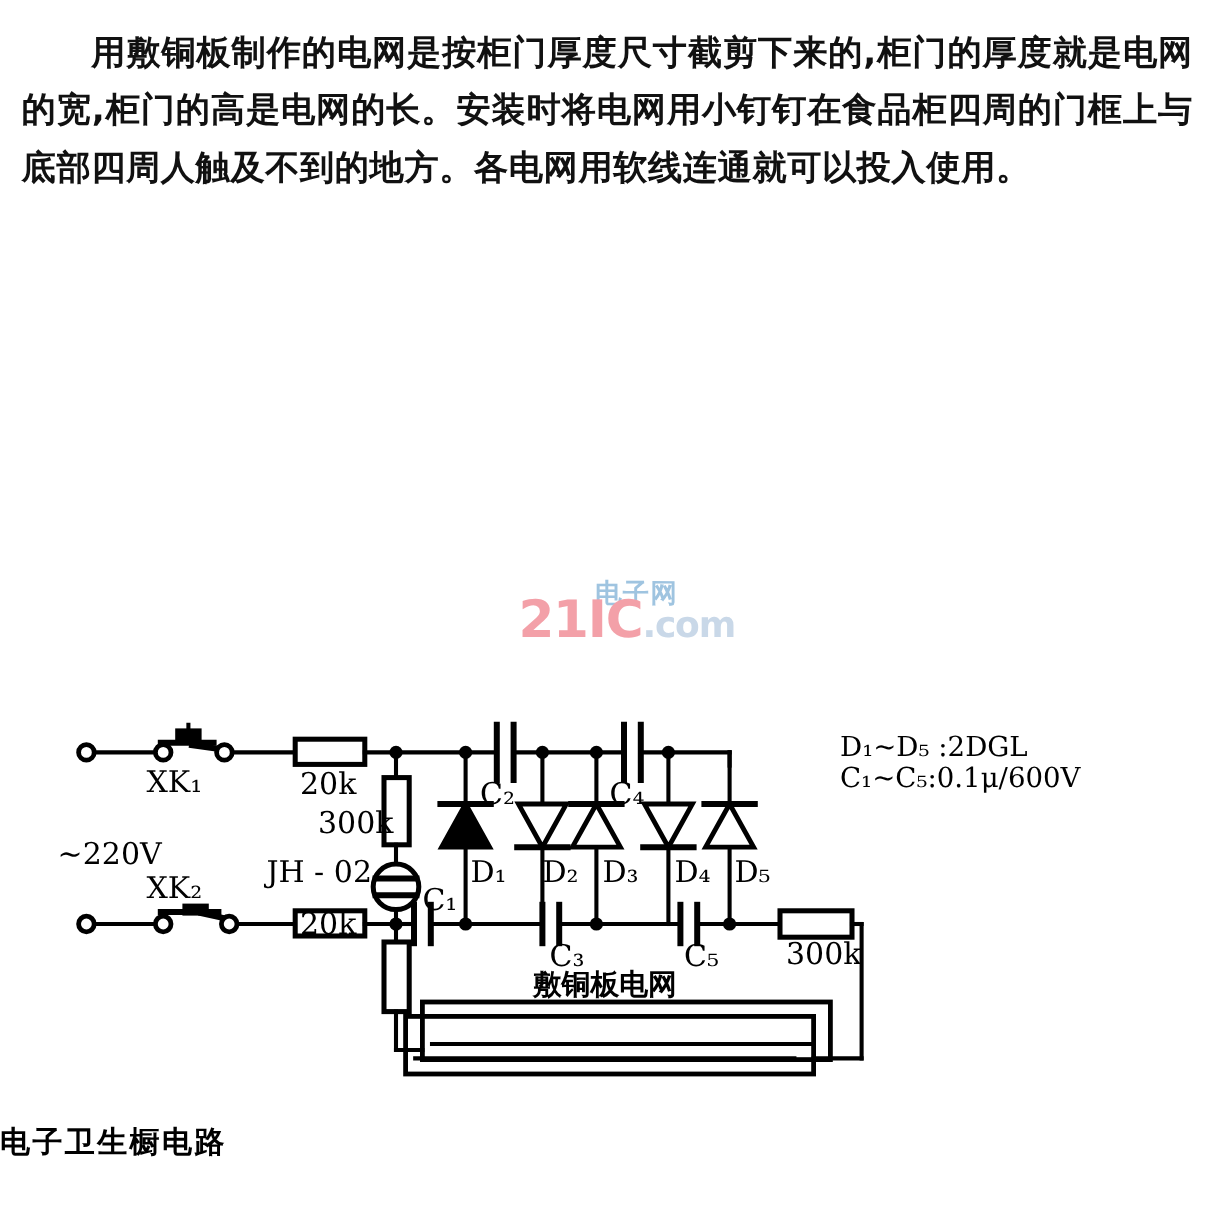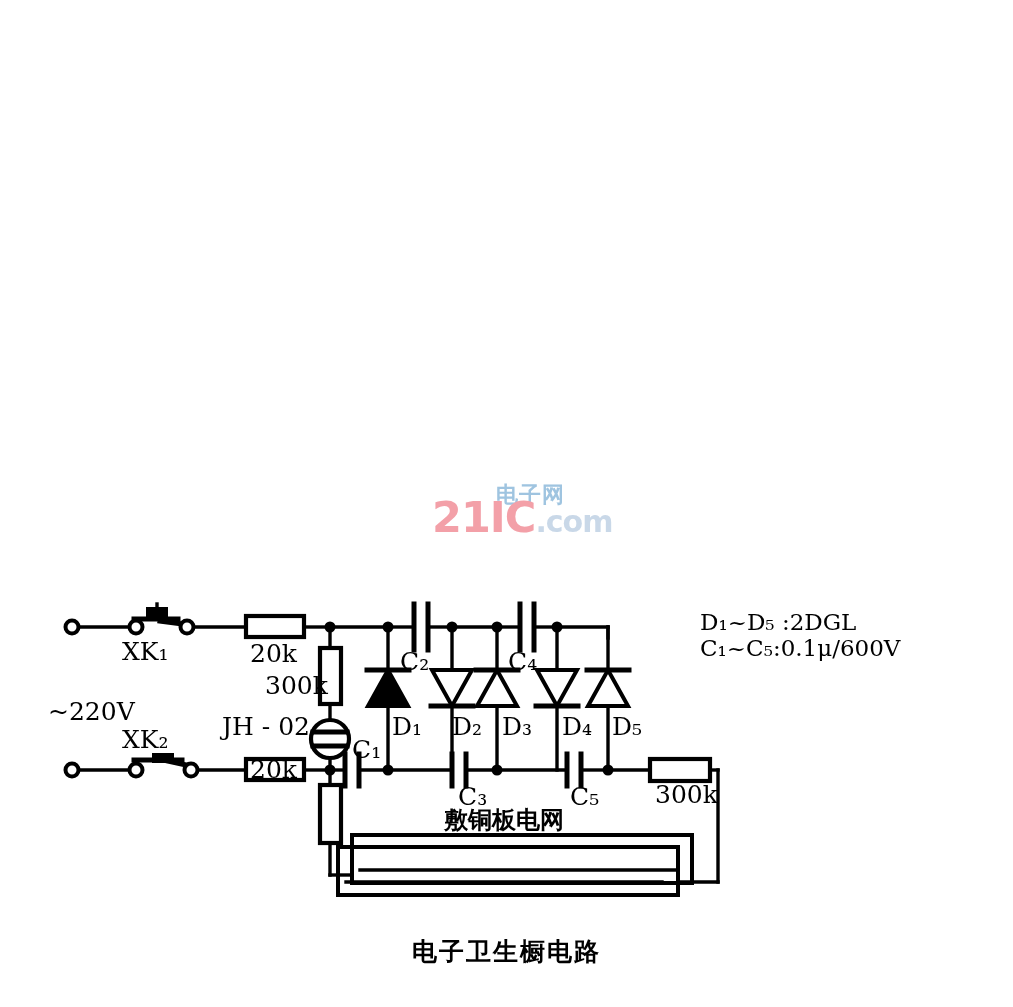--- a/index.html
+++ b/index.html
@@ -81,30 +81,31 @@
     width: 1013px;
     height: 427px;
   }
   #schematic svg { display: block; }
 
   .cap-caption {
     position: absolute;
     left: 0;
     width: 1013px;
     top: 355px;
-    text-align: center;
+    text-align: left;
     font-size: 25px;
     font-weight: 600;
     letter-spacing: 2px;
   }
 </style>
 </head>
 <body>
 
 <div id="article">
+  <p class="para p2">用敷铜板制作的电网是按柜门厚度尺寸截剪下来的,柜门的厚度就是电网的宽,柜门的高是电网的长。安装时将电网用小钉钉在食品柜四周的门框上与底部四周人触及不到的地方。各电网用软线连通就可以投入使用。</p>
 </div>
 
 <div id="watermark">
   <div id="wm-cn">电子网</div>
   <div id="wm-main"><span>21IC</span><span class="dot-com">.com</span></div>
 </div>
 
 <div id="schematic">
   <svg width="1013" height="427" viewBox="0 0 1013 427" xmlns="http://www.w3.org/2000/svg">
     <defs>

